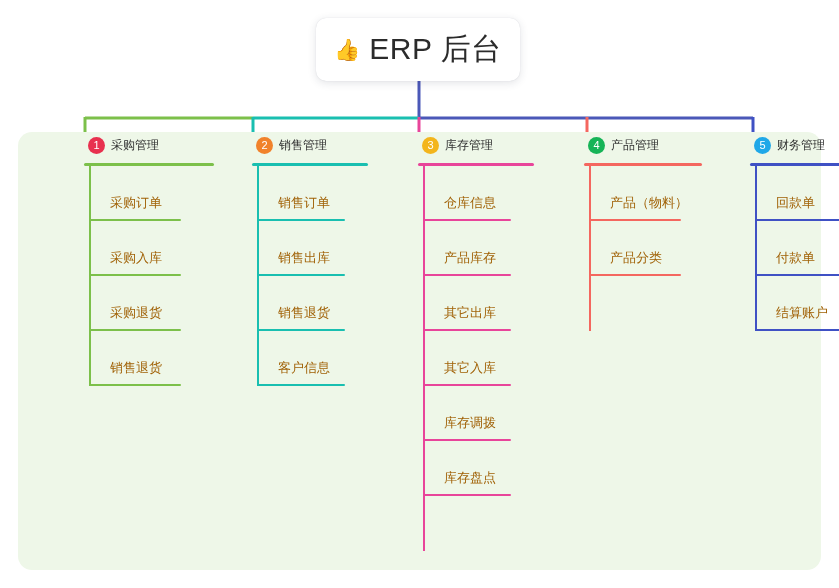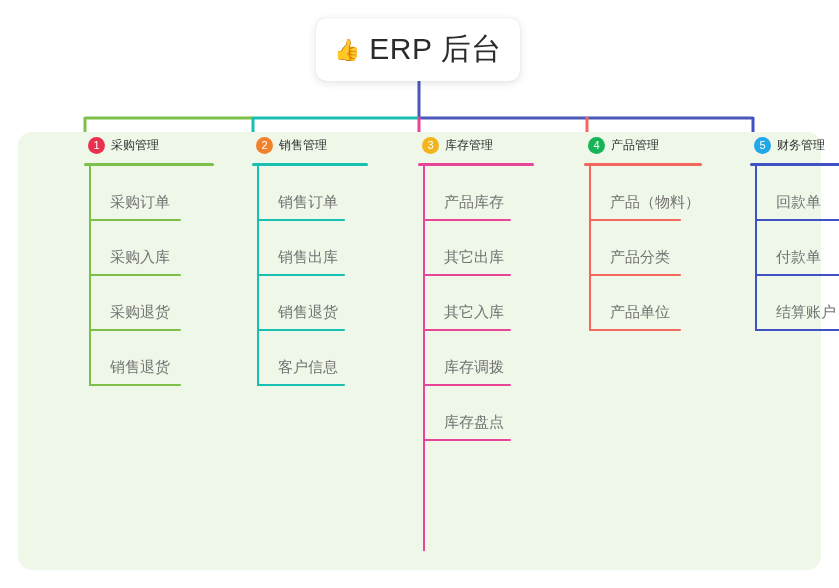--- a/index.html
+++ b/index.html
@@ -124,22 +124,22 @@
     width: 2px;
   }
   .item {
     position: relative;
     height: 55px;
   }
   .item-label {
     position: absolute;
     left: 21px;
     bottom: 9px;
-    font-size: 15px;
-    color: #737373;
+    font-size: 13px;
+    color: #a16207;
     white-space: nowrap;
   }
   .item-underline {
     position: absolute;
     left: 0;
     bottom: 0;
     height: 2px;
     border-radius: 1px;
   }
 </style>
@@ -226,20 +226,24 @@
       </div>
       <div class="column" style="left: 383px;">
         <div class="col-header">
           <span class="badge" style="background: rgb(243, 181, 28);">3</span>
           <span class="col-title">库存管理</span>
         </div>
         <div class="col-underline" style="background: rgb(232, 69, 154); width: 116px;"></div>
         <div class="items">
           <div class="spine" style="background: rgb(232, 69, 154); height: 385px;"></div>
           <div class="item">
+            <span class="item-label">仓库信息</span>
+            <div class="item-underline" style="background: rgb(232, 69, 154); width: 88px;"></div>
+          </div>
+          <div class="item">
             <span class="item-label">产品库存</span>
             <div class="item-underline" style="background: rgb(232, 69, 154); width: 88px;"></div>
           </div>
           <div class="item">
             <span class="item-label">其它出库</span>
             <div class="item-underline" style="background: rgb(232, 69, 154); width: 88px;"></div>
           </div>
           <div class="item">
             <span class="item-label">其它入库</span>
             <div class="item-underline" style="background: rgb(232, 69, 154); width: 88px;"></div>
@@ -263,24 +267,20 @@
         <div class="items">
           <div class="spine" style="background: rgb(244, 103, 95); height: 165px;"></div>
           <div class="item">
             <span class="item-label">产品（物料）</span>
             <div class="item-underline" style="background: rgb(244, 103, 95); width: 92px;"></div>
           </div>
           <div class="item">
             <span class="item-label">产品分类</span>
             <div class="item-underline" style="background: rgb(244, 103, 95); width: 92px;"></div>
           </div>
-          <div class="item">
-            <span class="item-label">产品单位</span>
-            <div class="item-underline" style="background: rgb(244, 103, 95); width: 92px;"></div>
-          </div>
         </div>
       </div>
       <div class="column" style="left: 715px;">
         <div class="col-header">
           <span class="badge" style="background: rgb(32, 168, 232);">5</span>
           <span class="col-title">财务管理</span>
         </div>
         <div class="col-underline" style="background: rgb(63, 81, 196); width: 116px;"></div>
         <div class="items">
           <div class="spine" style="background: rgb(63, 81, 196); height: 165px;"></div>

